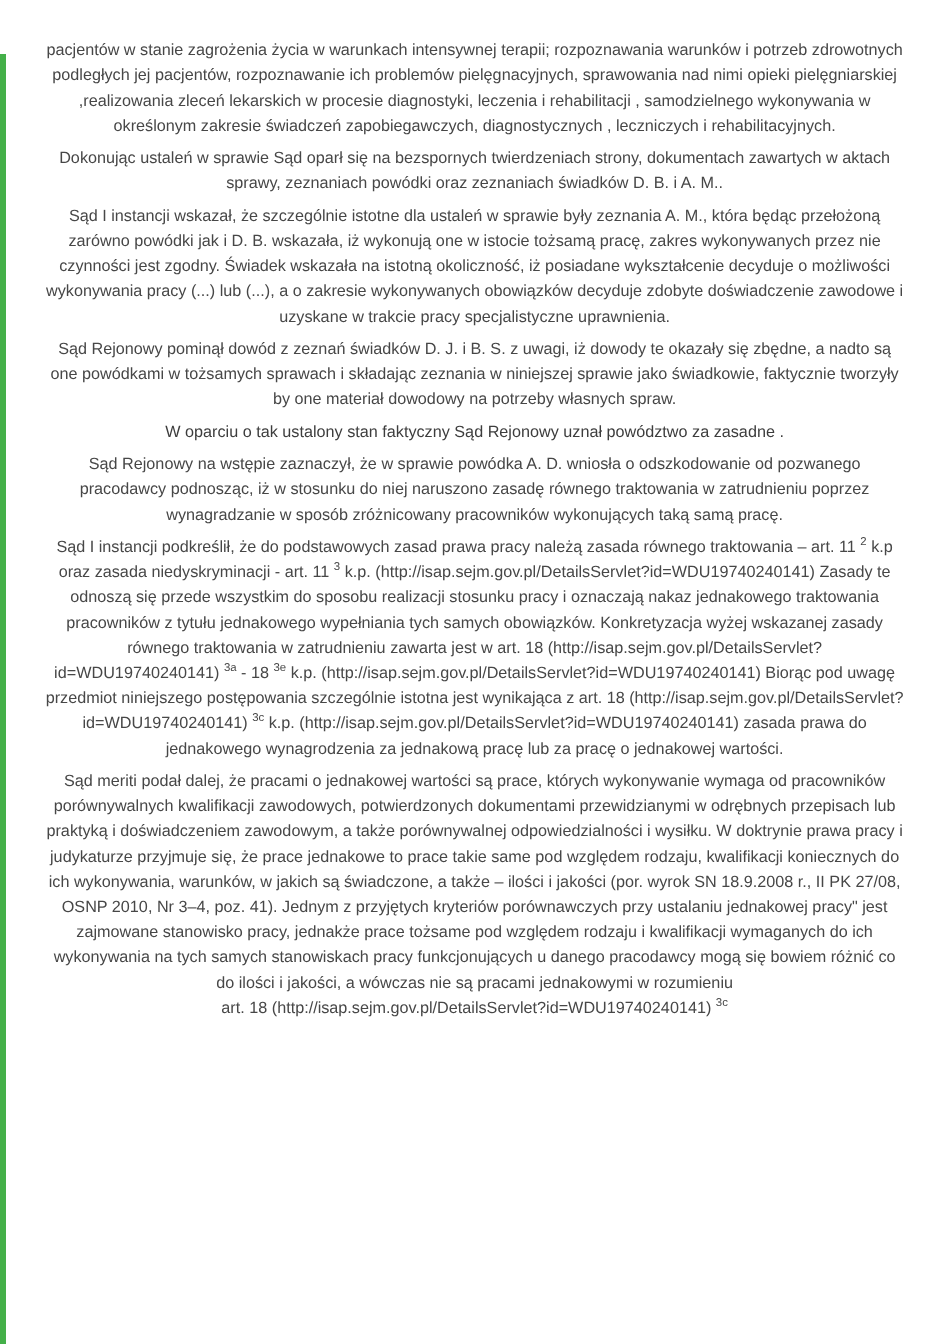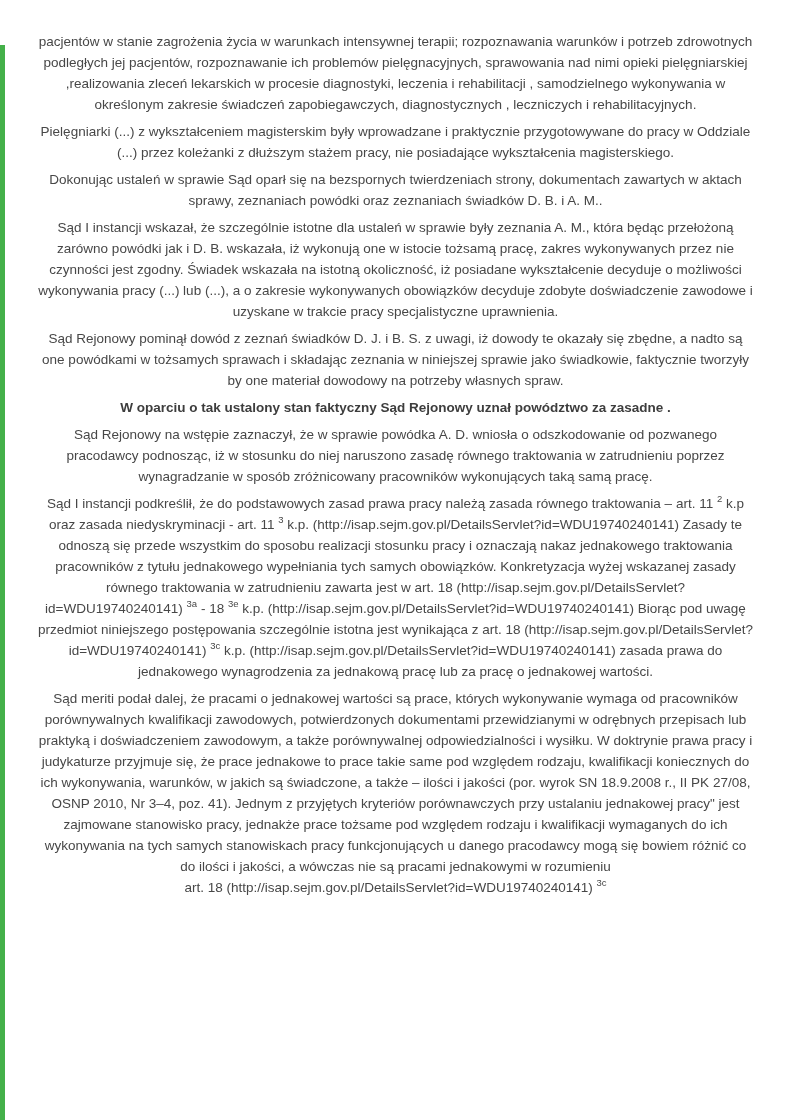--- a/index.html
+++ b/index.html
@@ -31,39 +31,38 @@
     font-size: 13.5px;
     line-height: 21px;
     color: #474747;
     text-align: center;
   }
   .content p.para {
     margin: 0 0 6px 0;
     padding: 0;
   }
   .content p.para.bold {
-    font-weight: 700;
+    font-weight: 400;
     color: #3d3d3d;
   }
   .content sup {
     font-size: 9.5px;
     line-height: 0;
     position: relative;
     top: -1px;
     vertical-align: super;
   }
 </style>
 </head>
 <body>
 
 <div class="page" style="background: rgb(255, 255, 255);">
   <div class="accent-bar" style="background: rgb(68, 176, 73);"></div>
   <div class="content" id="document-body" style="color: rgb(71, 71, 71);">
       <p class="para"><span>pacjentów w stanie zagrożenia życia w warunkach intensywnej terapii; rozpoznawania warunków i potrzeb zdrowotnych podległych jej pacjentów, rozpoznawanie ich problemów pielęgnacyjnych, sprawowania nad nimi opieki pielęgniarskiej ,realizowania zleceń lekarskich w procesie diagnostyki, leczenia i rehabilitacji , samodzielnego wykonywania w określonym zakresie świadczeń zapobiegawczych, diagnostycznych , leczniczych i rehabilitacyjnych.</span></p>
-      <p class="para"><span>Pielęgniarki (...) z wykształceniem magisterskim były wprowadzane i praktycznie przygotowywane do pracy w Oddziale (...) przez koleżanki z dłuższym stażem pracy, nie posiadające wykształcenia magisterskiego.</span></p>
       <p class="para"><span>Dokonując ustaleń w sprawie Sąd oparł się na bezspornych twierdzeniach strony, dokumentach zawartych w aktach sprawy, zeznaniach powódki oraz zeznaniach świadków D. B. i A. M..</span></p>
       <p class="para"><span>Sąd I instancji wskazał, że szczególnie istotne dla ustaleń w sprawie były zeznania A. M., która będąc przełożoną zarówno powódki jak i D. B. wskazała, iż wykonują one w istocie tożsamą pracę, zakres wykonywanych przez nie czynności jest zgodny. Świadek wskazała na istotną okoliczność, iż posiadane wykształcenie decyduje o możliwości wykonywania pracy (...) lub (...), a o zakresie wykonywanych obowiązków decyduje zdobyte doświadczenie zawodowe i uzyskane w trakcie pracy specjalistyczne uprawnienia.</span></p>
       <p class="para"><span>Sąd Rejonowy pominął dowód z zeznań świadków D. J. i B. S. z uwagi, iż dowody te okazały się zbędne, a nadto są one powódkami w tożsamych sprawach i składając zeznania w niniejszej sprawie jako świadkowie, faktycznie tworzyły by one materiał dowodowy na potrzeby własnych spraw.</span></p>
       <p class="para bold"><span>W oparciu o tak ustalony stan faktyczny Sąd Rejonowy uznał powództwo za zasadne .</span></p>
       <p class="para"><span>Sąd Rejonowy na wstępie zaznaczył, że w sprawie powódka A. D. wniosła o odszkodowanie od pozwanego pracodawcy podnosząc, iż w stosunku do niej naruszono zasadę równego traktowania w zatrudnieniu poprzez wynagradzanie w sposób zróżnicowany pracowników wykonujących taką samą pracę.</span></p>
       <p class="para"><span>Sąd I instancji podkreślił, że do podstawowych zasad prawa pracy należą zasada równego traktowania – art. 11 </span><sup>2</sup><span> k.p oraz zasada niedyskryminacji - art. 11 </span><sup>3</sup><span> k.p. (http://isap.sejm.gov.pl/DetailsServlet?id=WDU19740240141) Zasady te odnoszą się przede wszystkim do sposobu realizacji stosunku pracy i oznaczają nakaz jednakowego traktowania pracowników z tytułu jednakowego wypełniania tych samych obowiązków. Konkretyzacja wyżej wskazanej zasady równego traktowania w zatrudnieniu zawarta jest w art. 18 (http://isap.sejm.gov.pl/DetailsServlet?id=WDU19740240141) </span><sup>3a</sup><span> - 18 </span><sup>3e</sup><span> k.p. (http://isap.sejm.gov.pl/DetailsServlet?id=WDU19740240141) Biorąc pod uwagę przedmiot niniejszego postępowania szczególnie istotna jest wynikająca z art. 18 (http://isap.sejm.gov.pl/DetailsServlet?id=WDU19740240141) </span><sup>3c</sup><span> k.p. (http://isap.sejm.gov.pl/DetailsServlet?id=WDU19740240141) zasada prawa do jednakowego wynagrodzenia za jednakową pracę lub za pracę o jednakowej wartości.</span></p>
       <p class="para"><span>Sąd meriti podał dalej, że pracami o jednakowej wartości są prace, których wykonywanie wymaga od pracowników porównywalnych kwalifikacji zawodowych, potwierdzonych dokumentami przewidzianymi w odrębnych przepisach lub praktyką i doświadczeniem zawodowym, a także porównywalnej odpowiedzialności i wysiłku. W doktrynie prawa pracy i judykaturze przyjmuje się, że prace jednakowe to prace takie same pod względem rodzaju, kwalifikacji koniecznych do ich wykonywania, warunków, w jakich są świadczone, a także – ilości i jakości (por. wyrok SN 18.9.2008 r., II PK 27/08, OSNP 2010, Nr 3–4, poz. 41). Jednym z przyjętych kryteriów porównawczych przy ustalaniu jednakowej pracy" jest zajmowane stanowisko pracy, jednakże prace tożsame pod względem rodzaju i kwalifikacji wymaganych do ich wykonywania na tych samych stanowiskach pracy funkcjonujących u danego pracodawcy mogą się bowiem różnić co do ilości i jakości, a wówczas nie są pracami jednakowymi w rozumieniu</span><br><span>art. 18 (http://isap.sejm.gov.pl/DetailsServlet?id=WDU19740240141) </span><sup>3c</sup></p>
     </div>
 </div>
 

